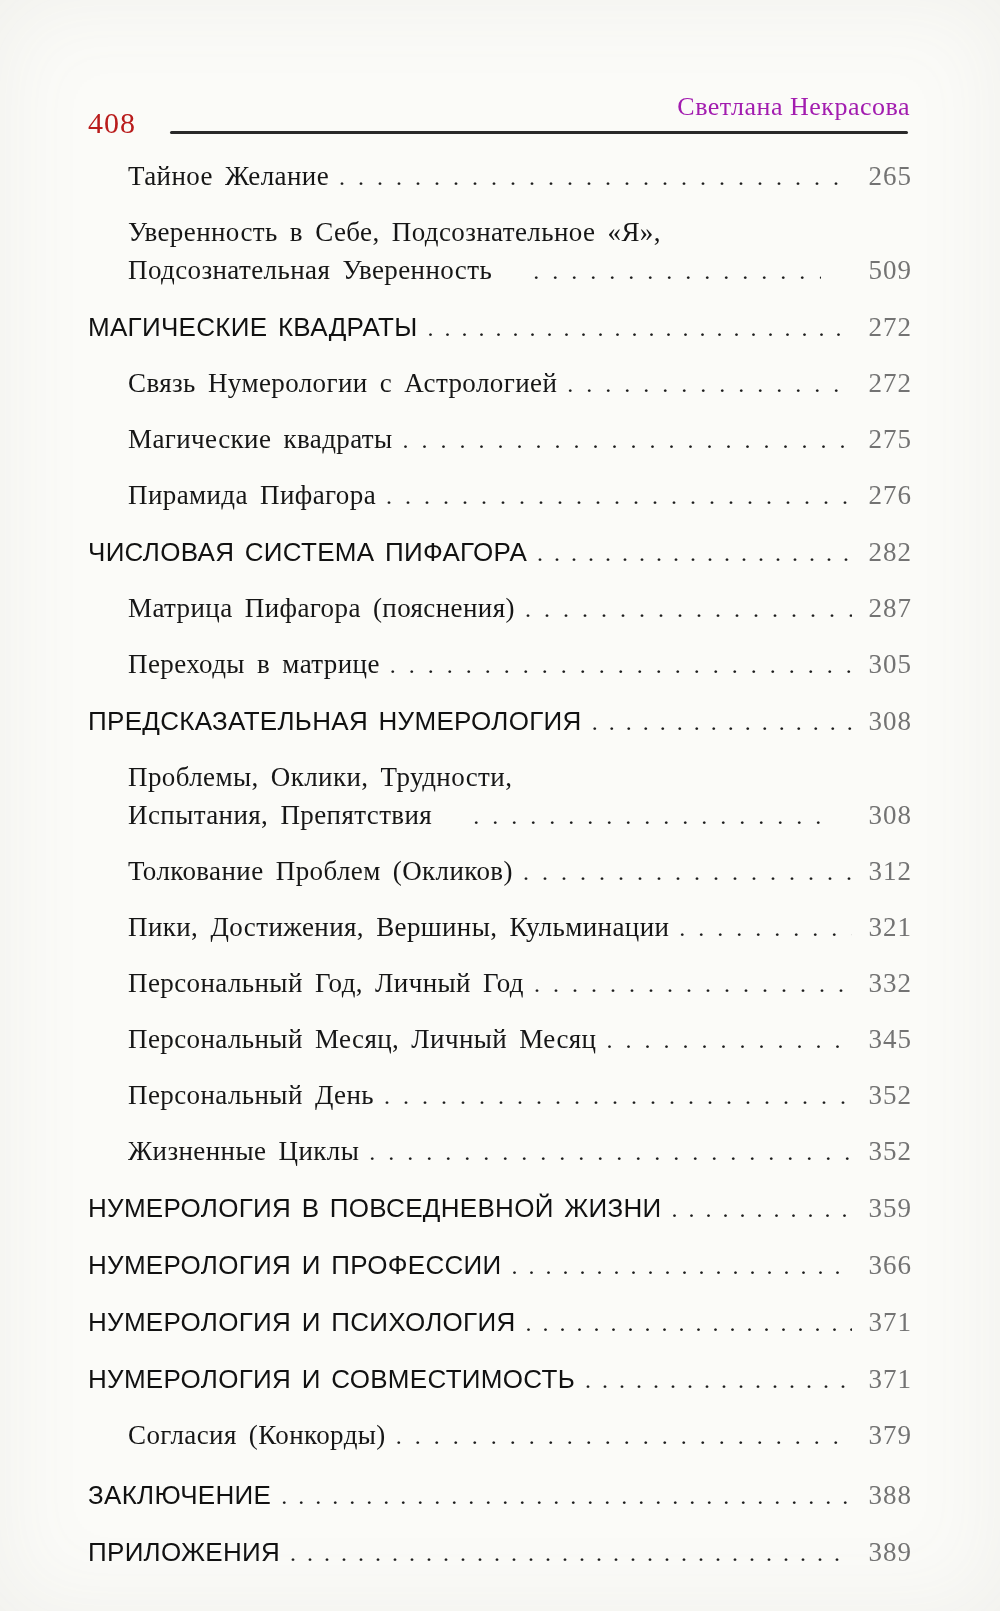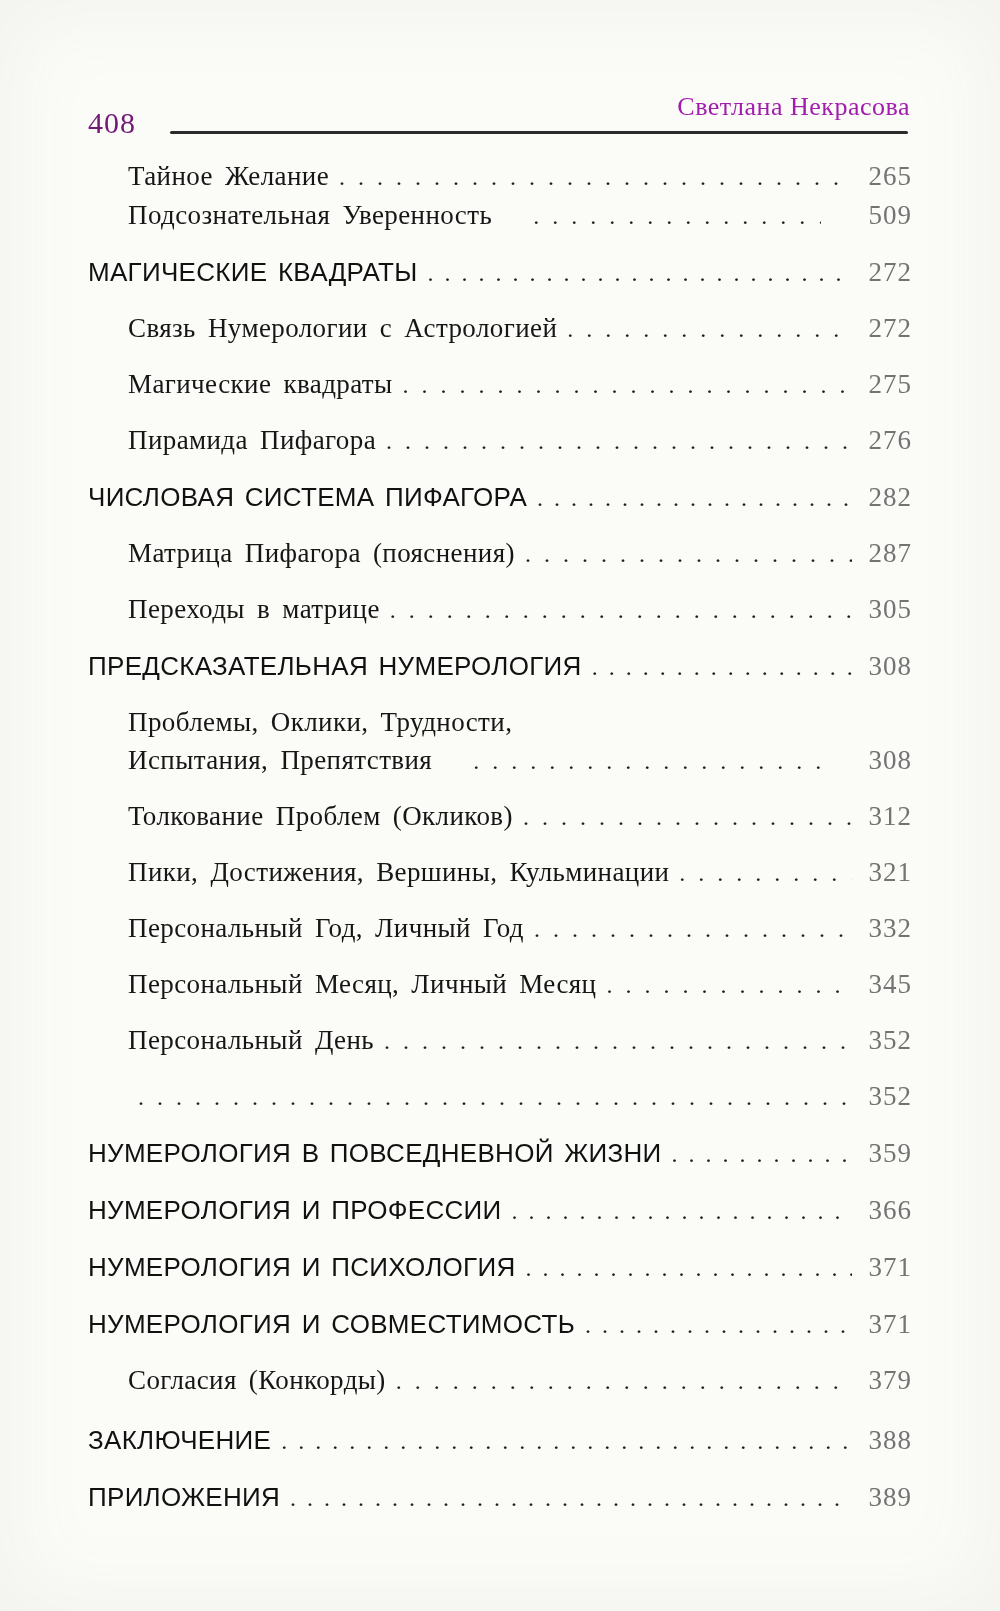--- a/index.html
+++ b/index.html
@@ -28,21 +28,21 @@
     height: 42px;
     margin-bottom: 14px;
   }
   .folio {
     position: absolute;
     left: 0;
     bottom: -2px;
     font-family: "Liberation Serif", serif;
     font-size: 30px;
     letter-spacing: 1px;
-    color: #701a75;
+    color: #b91c1c;
   }
   .running-head {
     position: absolute;
     right: 2px;
     top: -4px;
     font-family: "Liberation Serif", serif;
     font-size: 26px;
     letter-spacing: 0.5px;
     color: #a21caf;
   }
@@ -129,20 +129,23 @@
   </div>
 
   <div class="toc">
 
     <div class="row sub">
       <span class="title">Тайное Желание</span>
       <span class="leader"></span>
       <span class="pagenum">265</span>
     </div>
 
+    <div class="row sub noleader">
+      <span class="title">Уверенность в Себе, Подсознательное «Я»,</span>
+    </div>
 
     <div class="row sub cont">
       <span class="title">Подсознательная Уверенность</span>
       <span class="leader"></span>
       <span class="pagenum">509</span>
     </div>
 
     <div class="row chapter">
       <span class="title">МАГИЧЕСКИЕ КВАДРАТЫ</span>
       <span class="leader"></span>
@@ -226,20 +229,21 @@
       <span class="pagenum">345</span>
     </div>
 
     <div class="row sub">
       <span class="title">Персональный День</span>
       <span class="leader"></span>
       <span class="pagenum">352</span>
     </div>
 
     <div class="row sub">
+      <span class="title">Жизненные Циклы</span>
       <span class="leader"></span>
       <span class="pagenum">352</span>
     </div>
 
     <div class="row chapter">
       <span class="title">НУМЕРОЛОГИЯ В ПОВСЕДНЕВНОЙ ЖИЗНИ</span>
       <span class="leader"></span>
       <span class="pagenum">359</span>
     </div>
 

